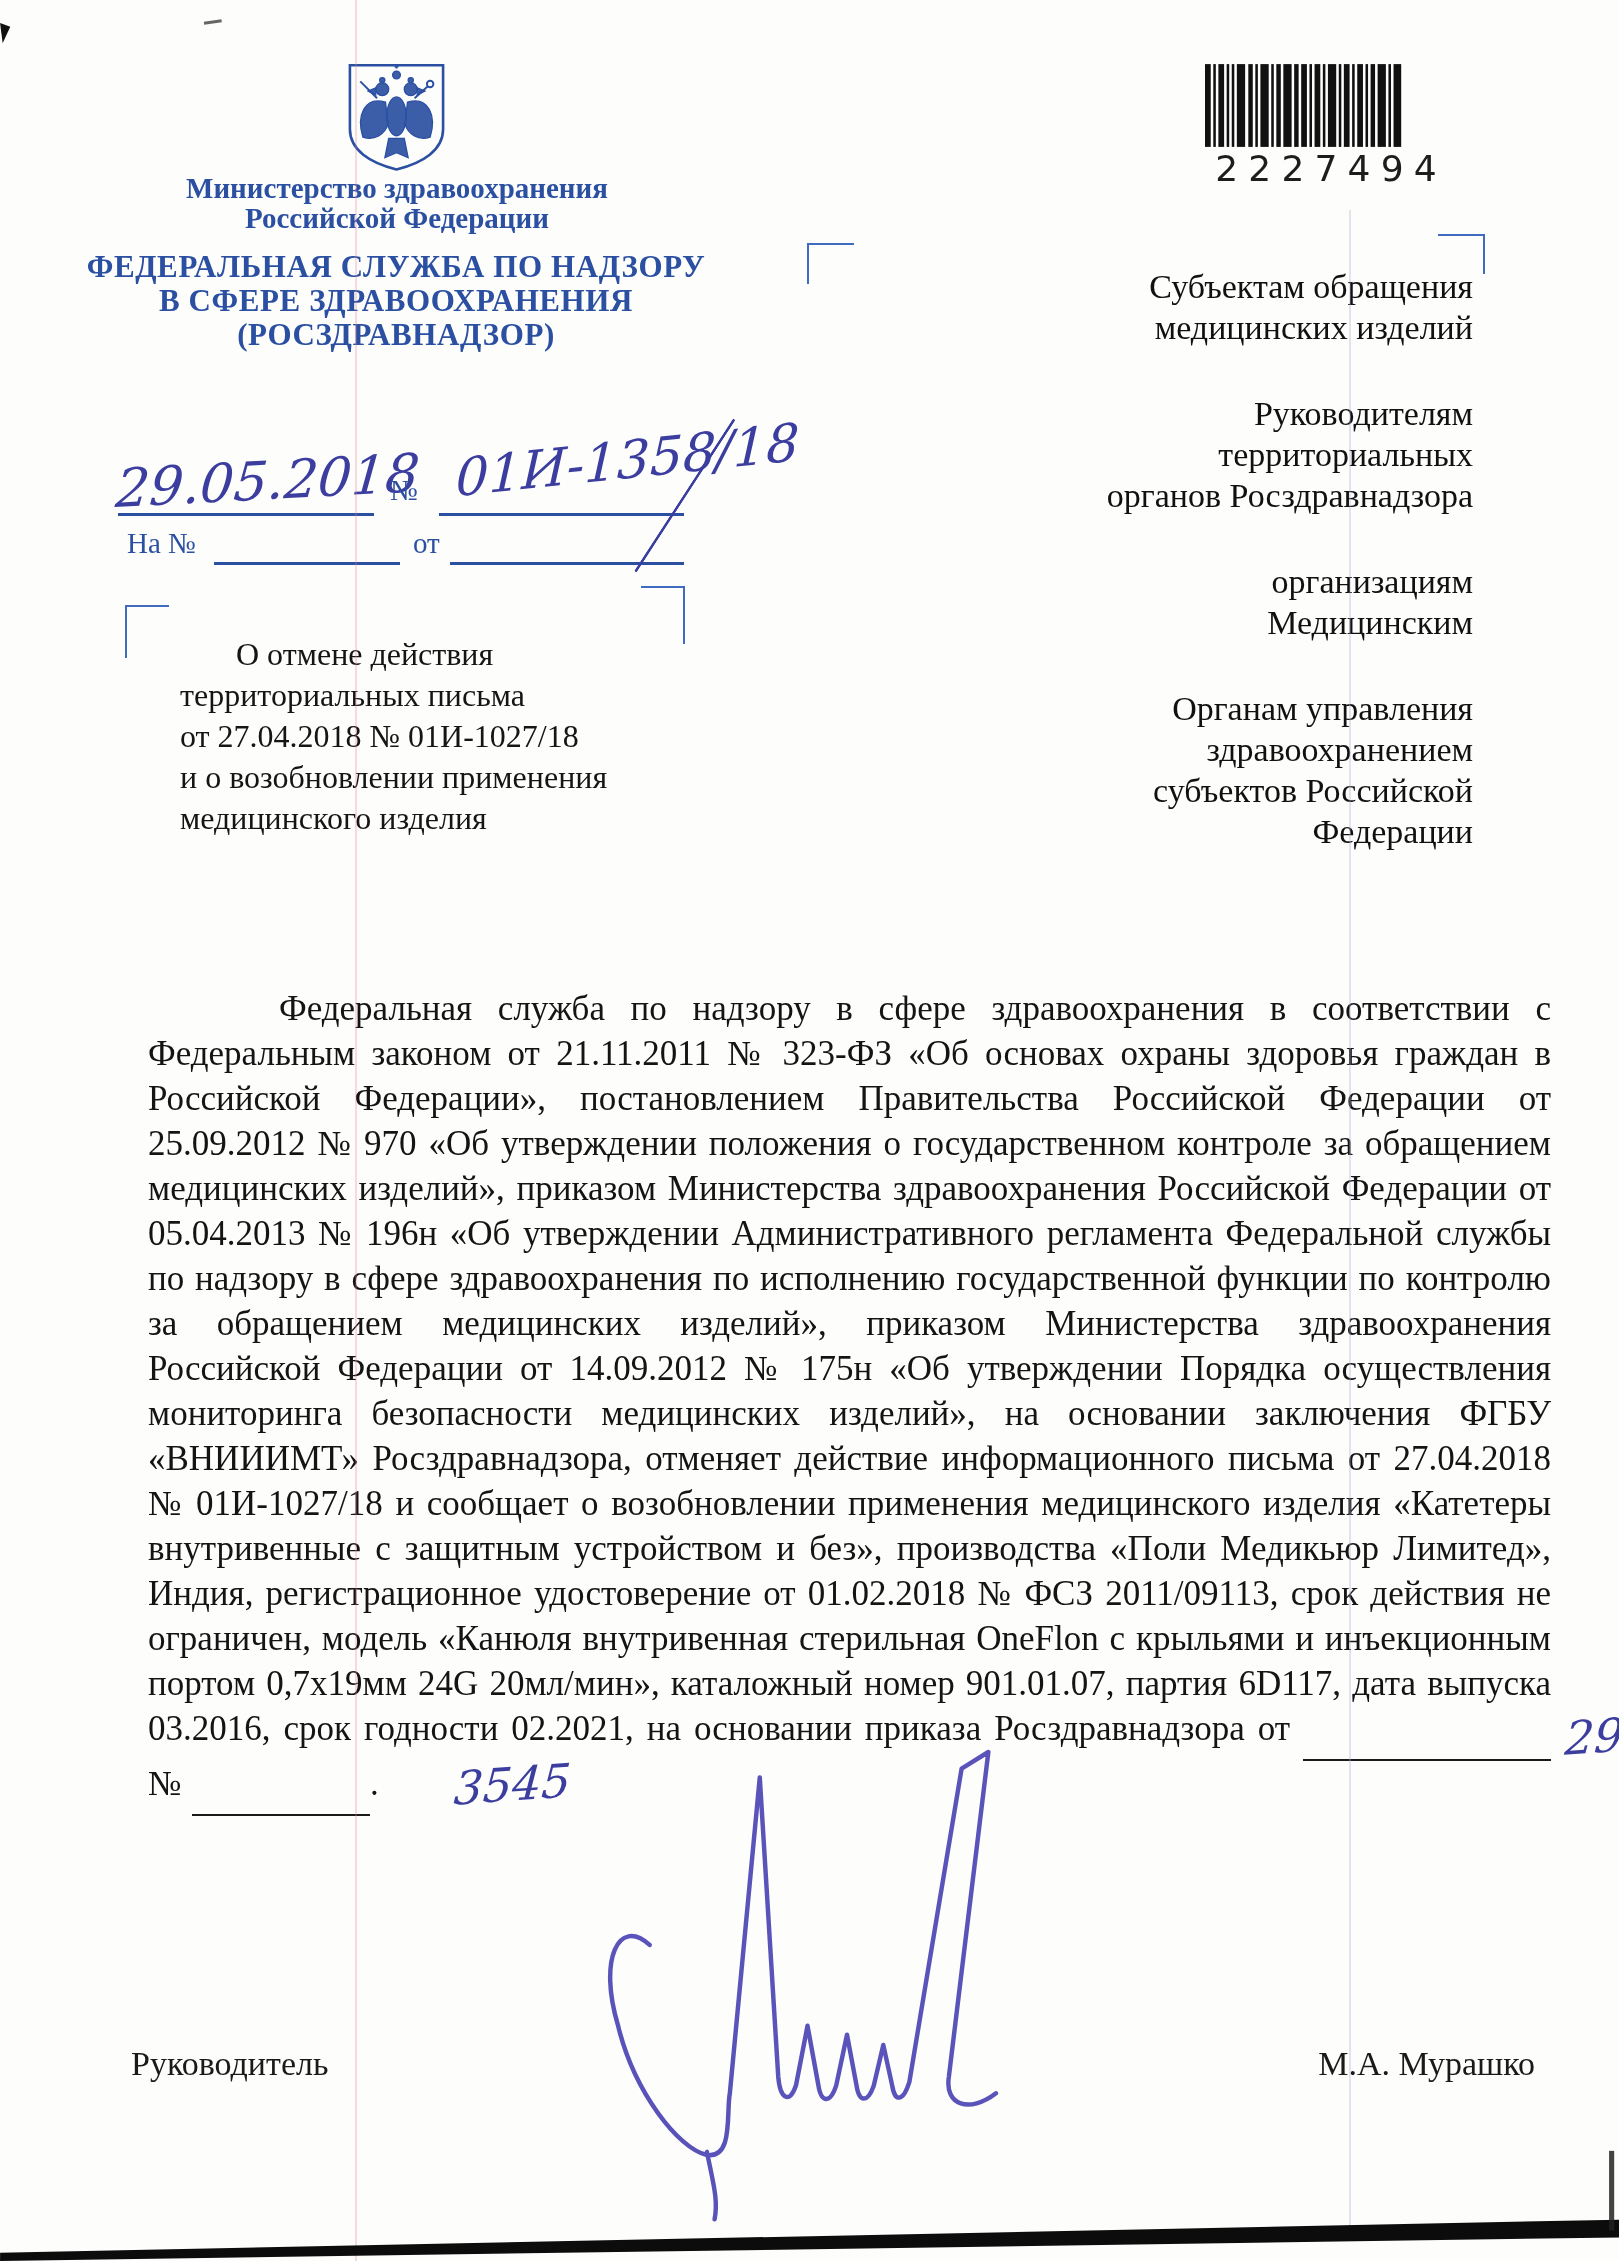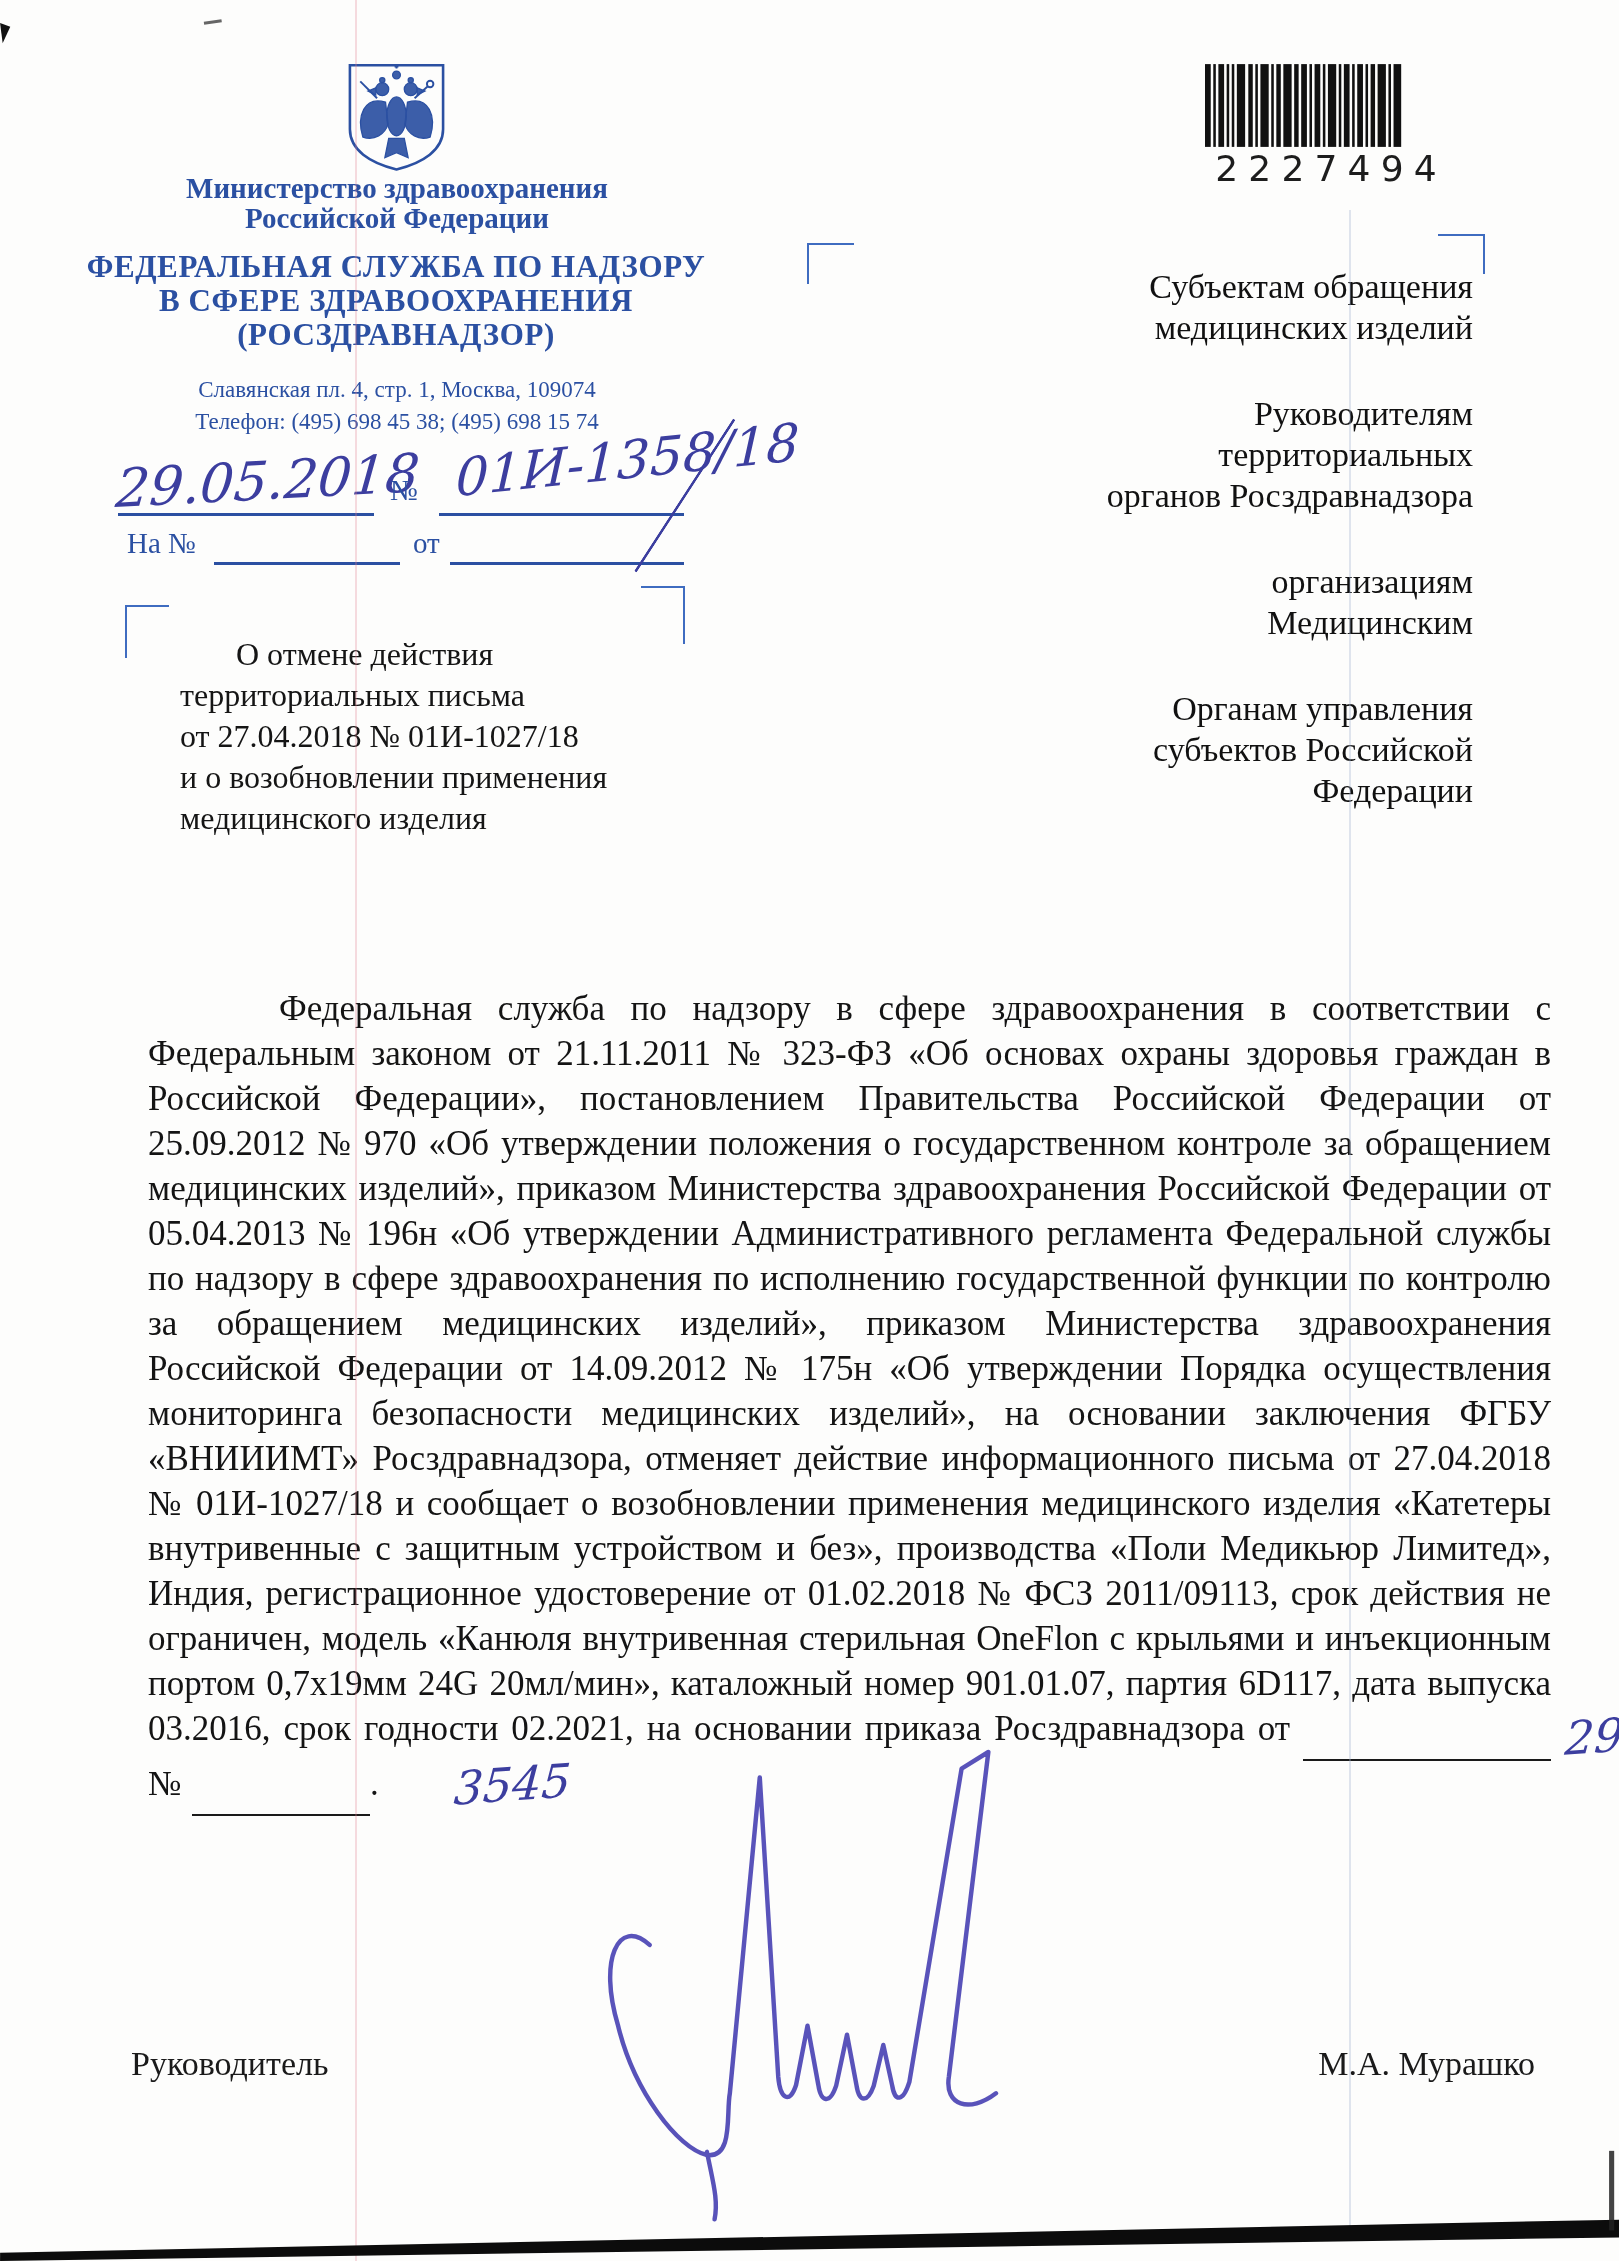--- a/index.html
+++ b/index.html
@@ -88,24 +88,20 @@
 
   <div class="ministry">
     <div>Министерство здравоохранения</div>
     <div>Российской Федерации</div>
   </div>
   <div class="service">
     <div>ФЕДЕРАЛЬНАЯ СЛУЖБА ПО НАДЗОРУ</div>
     <div>В СФЕРЕ ЗДРАВООХРАНЕНИЯ</div>
     <div>(РОСЗДРАВНАДЗОР)</div>
   </div>
-  <div class="addr-lines">
-    <div>Славянская пл. 4, стр. 1, Москва, 109074</div>
-    <div>Телефон: (495) 698 45 38; (495) 698 15 74</div>
-  </div>
 
   <div class="hw hw-date1">29.05.2018</div>
   <div class="blue-label" style="left:390px;top:474px;">№</div>
   <div class="hw hw-no1">01И-1358/18</div>
   <div class="rule" style="left:118px;top:513px;width:256px;"></div>
   <div class="rule" style="left:439px;top:513px;width:245px;"></div>
   <div class="blue-label" style="left:127px;top:527px;">На №</div>
   <div class="rule" style="left:214px;top:562px;width:186px;"></div>
   <div class="blue-label" style="left:413px;top:527px;">от</div>
   <div class="rule" style="left:450px;top:562px;width:234px;"></div>
@@ -125,20 +121,21 @@
       <div>Руководителям</div>
       <div>территориальных</div>
       <div>органов Росздравнадзора</div>
     </div>
     <div class="addressee">
       <div>организациям</div>
       <div>Медицинским</div>
     </div>
     <div class="addressee">
       <div>Органам управления</div>
+      <div>здравоохранением</div>
       <div>субъектов Российской</div>
       <div>Федерации</div>
     </div>
   </div>
 
   <div class="subject">
     <div class="first">О отмене действия</div>
     <div>территориальных письма</div>
     <div>от 27.04.2018 № 01И-1027/18</div>
     <div>и о возобновлении применения</div>

